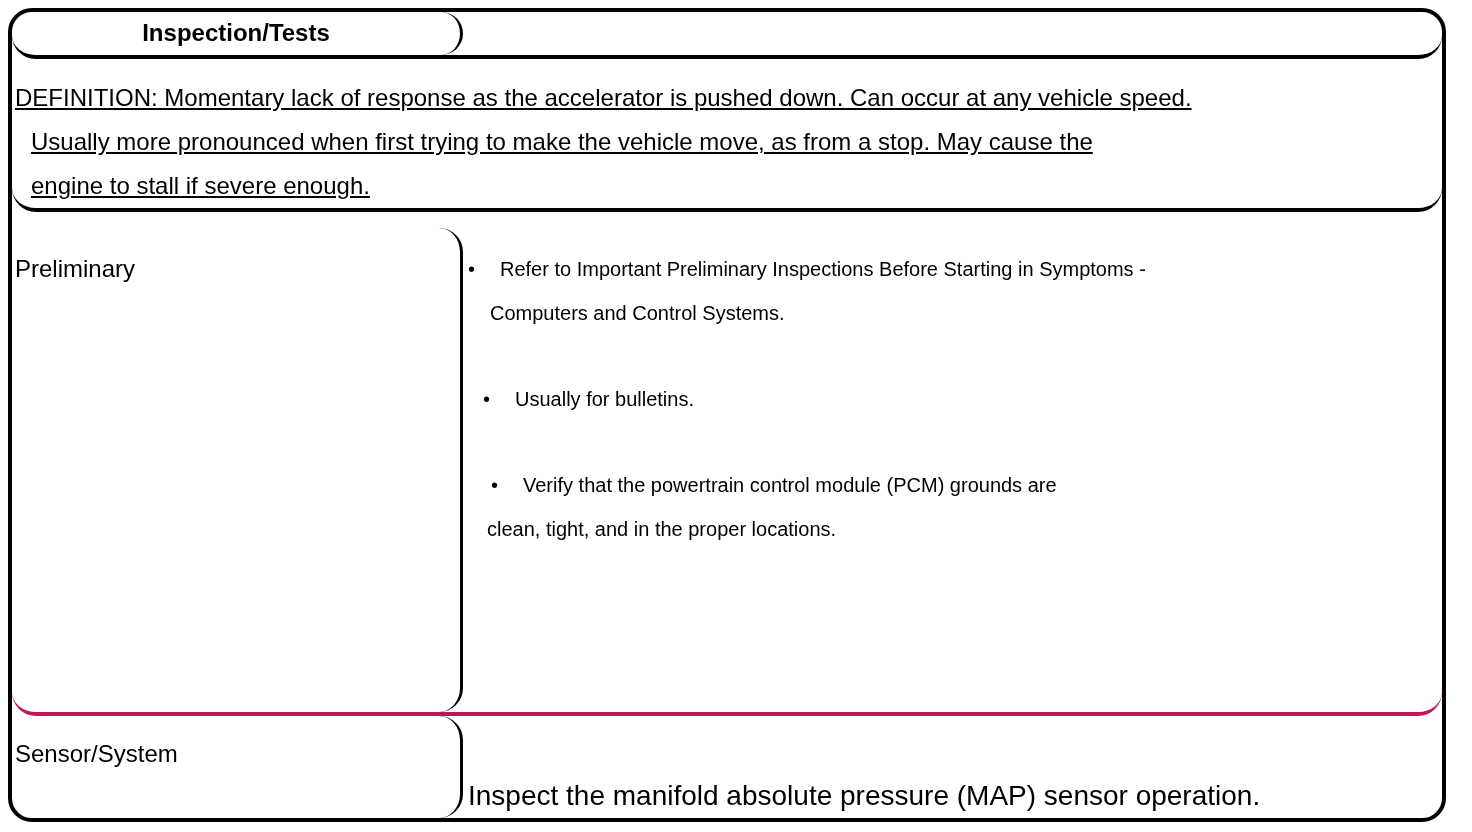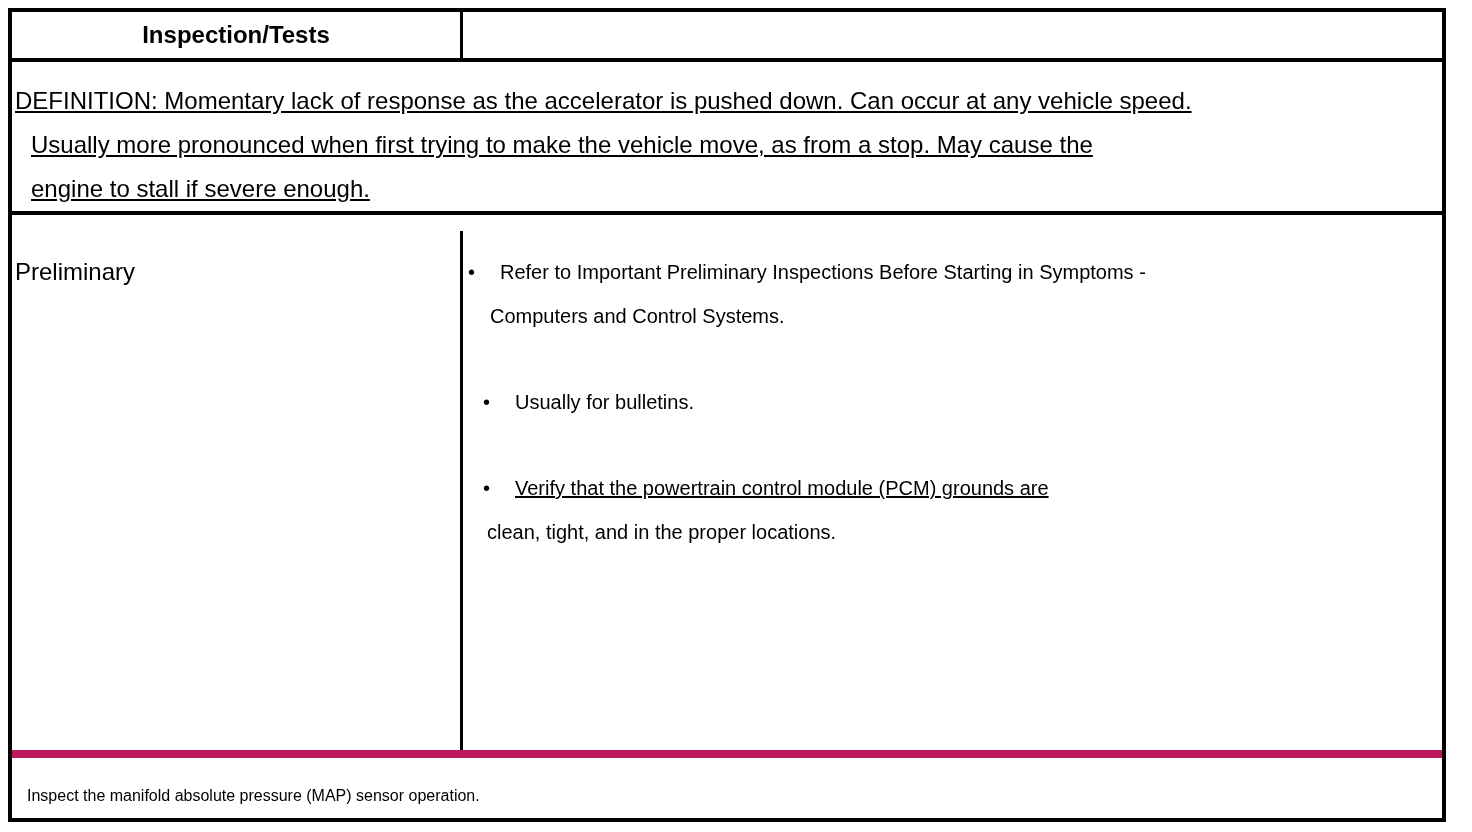--- a/index.html
+++ b/index.html
@@ -1,15 +1,15 @@
 <!DOCTYPE html>
 <html><head>
 <meta charset="utf-8">
 <style>
-  * { margin: 0; padding: 0; box-sizing: border-box; }
+  * { margin: 0; padding: 0; box-sizing: border-box; border-radius: 24px; }
   html, body {
     width: 1472px;
     height: 832px;
     background: #ffffff;
     font-family: "Liberation Sans", "DejaVu Sans", sans-serif;
     color: #000000;
     overflow: hidden;
   }
   .doc-table {
     position: absolute;
@@ -55,21 +55,21 @@
     line-height: 44px;
     white-space: nowrap;
     padding-left: 3px;
     text-decoration: underline;
   }
   .def-line.cont { padding-left: 19px; }
 
   
   .preliminary-row {
     height: 659px;
-    border-bottom: 8px solid #be185d;
+    border-bottom: 4px solid #be185d;
     display: flex;
     margin-top: 16px;
   }
   .label-cell {
     font-size: 24px;
     line-height: 44px;
     padding-top: 19px;
     padding-left: 3px;
   }
   .bullets-cell {
@@ -81,35 +81,36 @@
     white-space: nowrap;
   }
   .bullet {
     display: inline-block;
     width: 32px;
     text-align: left;
   }
   .b1l1 { padding-left: 5px; }
   .b1l2 { padding-left: 27px; }
   .b2l1 { padding-left: 20px; margin-top: 42px; }
-  .b3l1 { padding-left: 20px; margin-top: 42px; text-decoration: underline; }
+  .b3l1 { padding-left: 28px; margin-top: 42px; }
   .b3l2 { padding-left: 24px; }
 
   
   .sensor-row {
     flex: 1;
     display: flex;
   }
   .sensor-row .label-cell { padding-top: 16px; }
   .action-cell {
-    font-size: 16px;
+    font-size: 28px;
     line-height: 44px;
     padding-top: 16px;
-    padding-left: 15px;
+    padding-left: 5px;
     white-space: nowrap;
+    margin-top: 42px;
   }
 </style>
 </head>
 <body>
 
 <div class="doc-table">
 
   <div class="row header-row">
     <div class="cell-left header-cell">
       <span>Inspection/Tests</span>
@@ -139,18 +140,21 @@
       <div class="bline b3l1">
         <span class="bullet">•</span><span>Verify that the powertrain control module (PCM) grounds are</span>
       </div>
       <div class="bline b3l2">
         <span>clean, tight, and in the proper locations.</span>
       </div>
     </div>
   </div>
 
   <div class="row sensor-row">
+    <div class="cell-left label-cell">
+      <span>Sensor/System</span>
+    </div>
     <div class="cell-right action-cell">
       <span>Inspect the manifold absolute pressure (MAP) sensor operation.</span>
     </div>
   </div>
 
 </div>
 
 </body></html>

